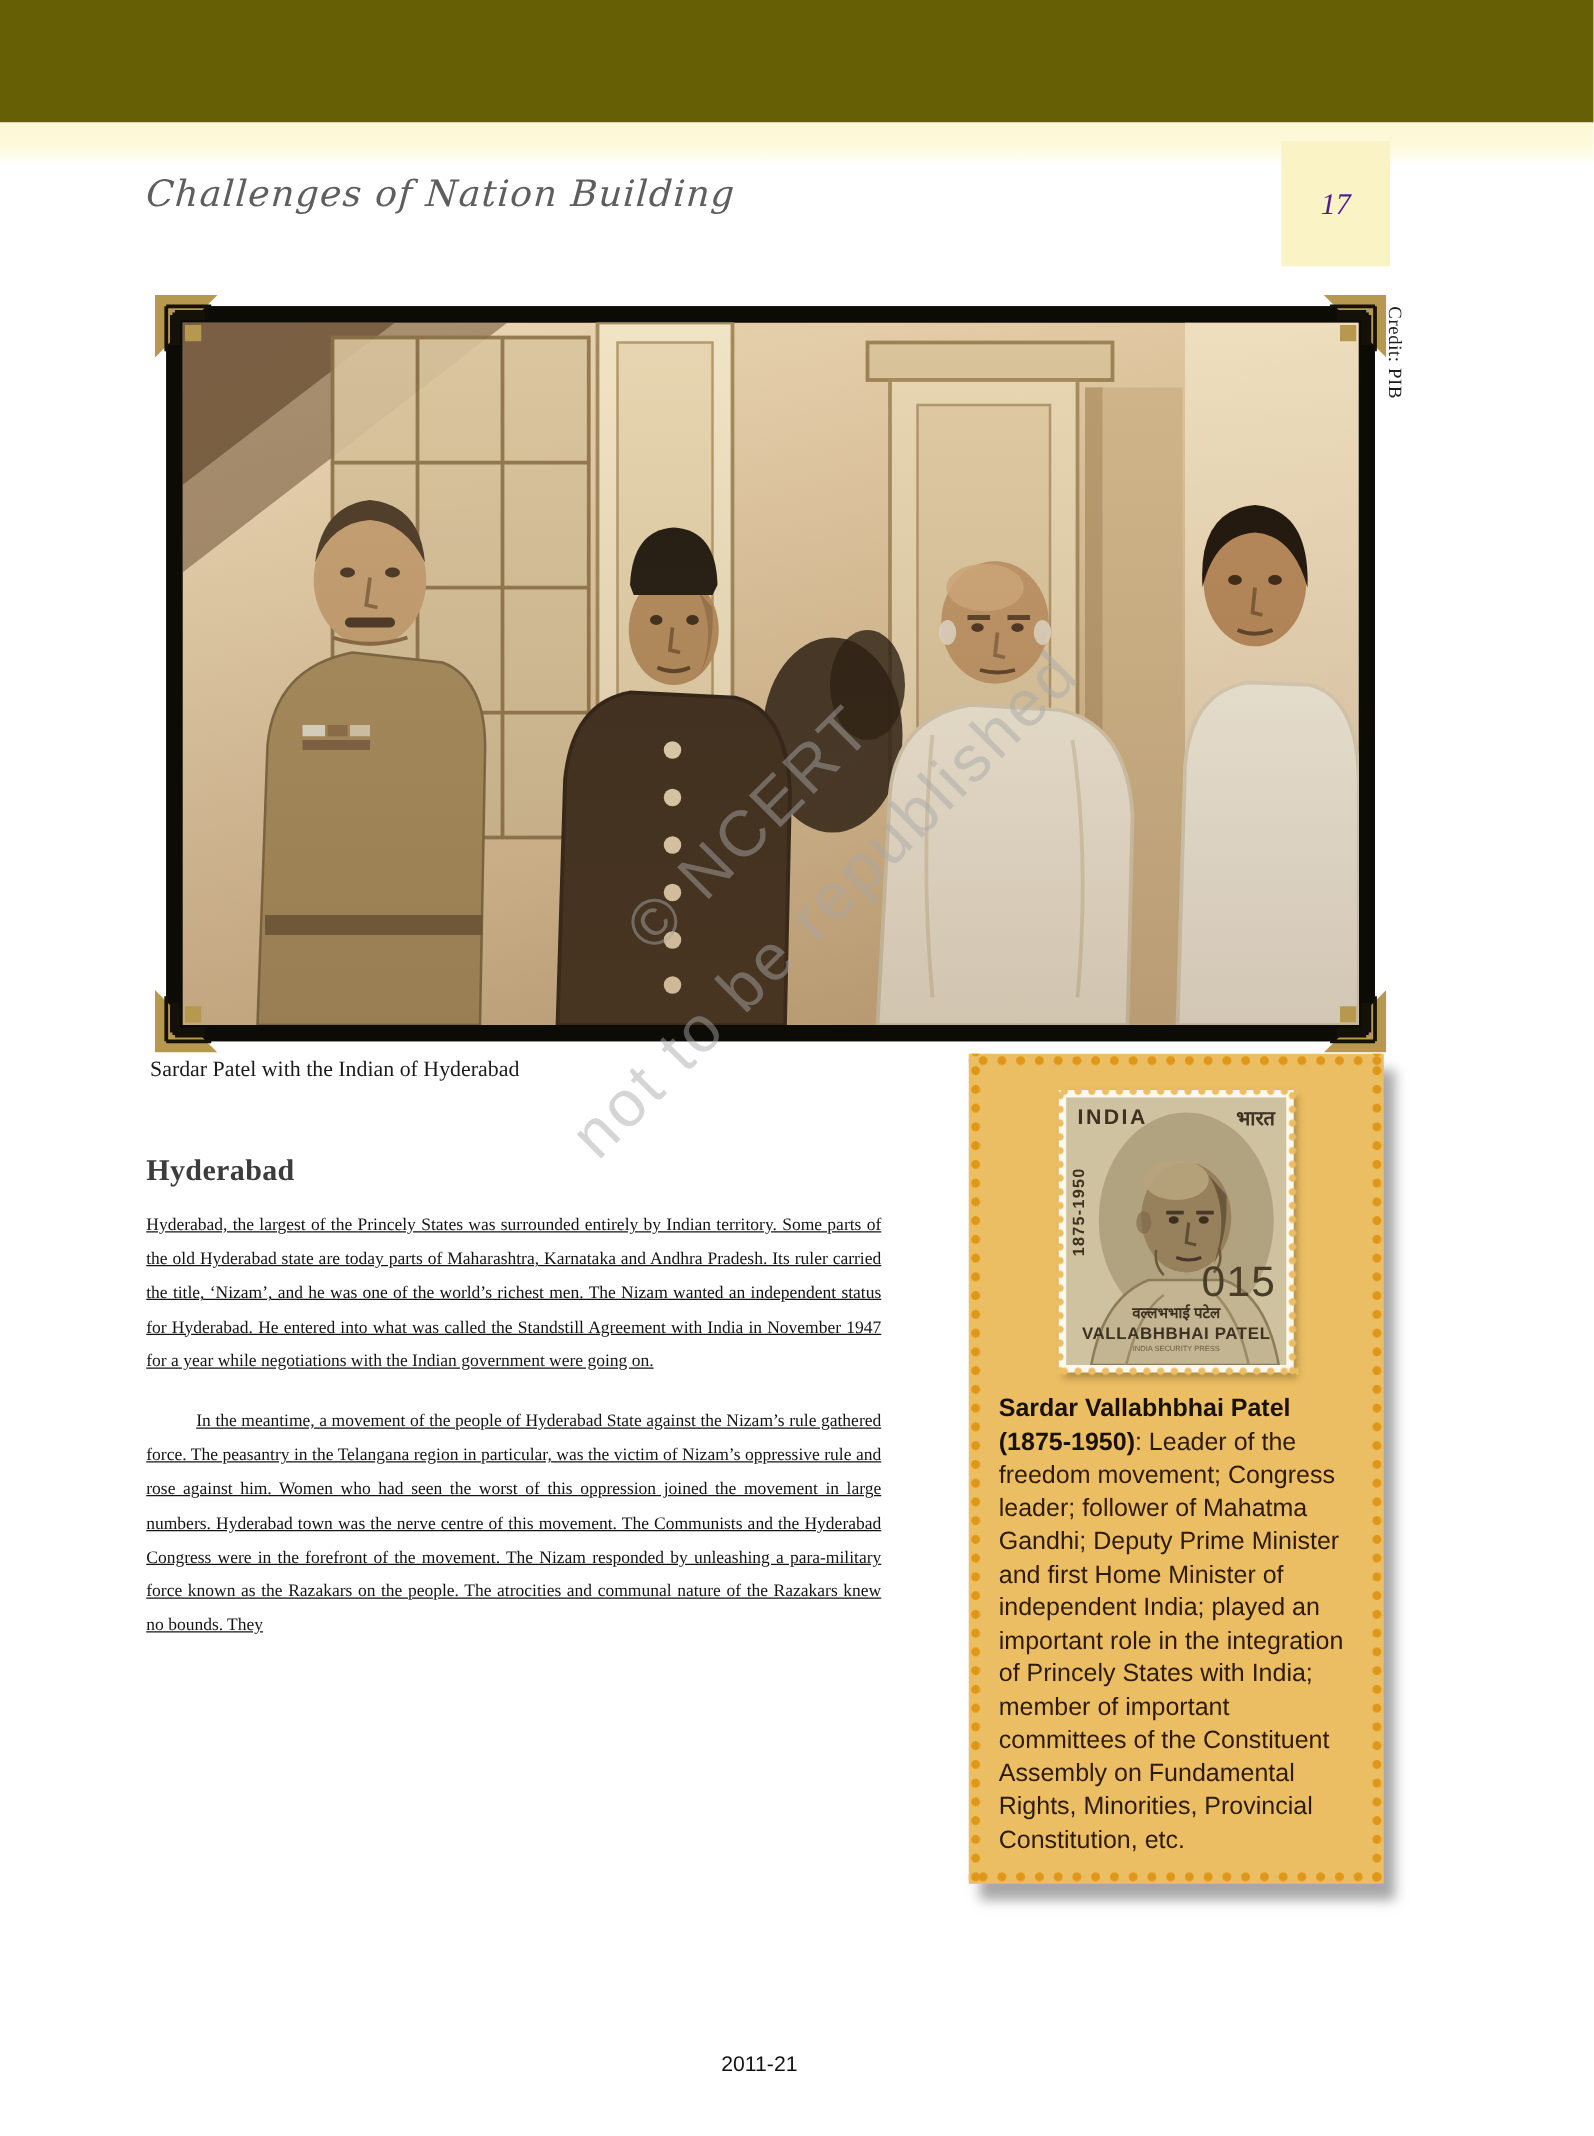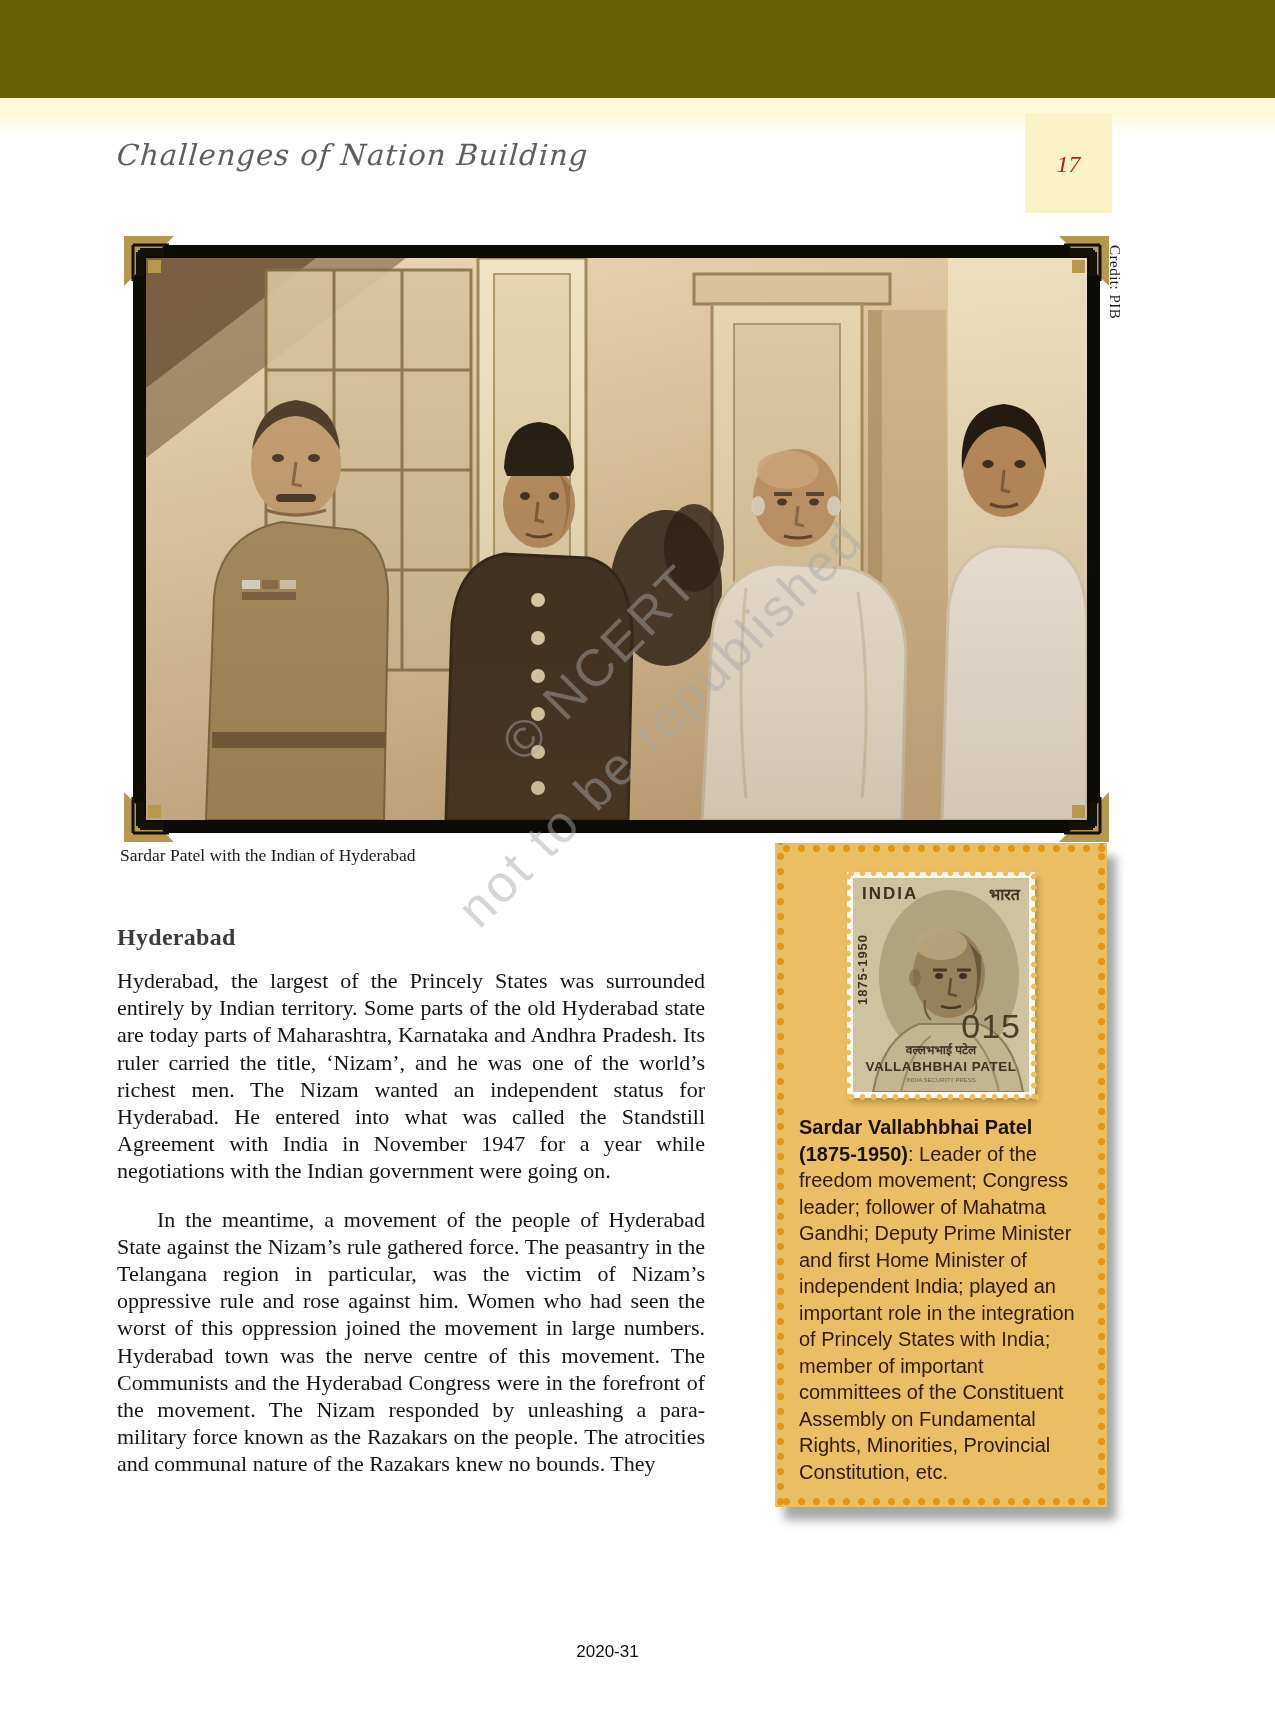--- a/index.html
+++ b/index.html
@@ -6,21 +6,21 @@
   .page{position:relative;width:1275px;height:1709px;background:#ffffff;overflow:hidden;
         font-family:"Liberation Serif",serif;}
 
   
   .top-band{position:absolute;left:0;top:0;width:1275px;height:98px;background:#665f05;}
   .cream-strip{position:absolute;left:0;top:98px;width:1275px;height:36px;
         background:linear-gradient(#fdf9d8 0,#fdf9d8 16px,rgba(253,249,216,0) 100%);}
   .page-number-box{position:absolute;left:1025px;top:113px;width:87px;height:100px;
         background:#faf3c6;text-align:center;}
   .page-number-box span{display:inline-block;margin-top:38px;font-style:italic;
-        font-size:24px;color:#b91c1c;}
+        font-size:24px;color:#4c1d95;}
   .header-title{position:absolute;left:117px;top:138px;font-style:italic;
         font-family:"DejaVu Serif",serif;font-size:29px;color:#5e5e5e;
         letter-spacing:1px;transform:skewX(-4deg);}
 
   
   .photo-wrap{position:absolute;left:133px;top:245px;width:967px;height:588px;}
   .photo-frame{position:absolute;inset:0;background:#0d0b06;border:13px solid #0d0b06;
         box-sizing:border-box;}
   .photo-frame svg{display:block;width:100%;height:100%;}
   .corner{position:absolute;width:58px;height:58px;}
@@ -30,22 +30,22 @@
   .corner.br{right:-9px;bottom:-9px;transform:rotate(180deg);}
   .corner.bl{left:-9px;bottom:-9px;transform:rotate(270deg);}
   .photo-credit{position:absolute;left:1106px;top:245px;writing-mode:vertical-rl;
         font-size:15px;color:#1c1c1c;letter-spacing:.5px;}
   .photo-caption{position:absolute;left:120px;top:845px;font-size:17.5px;color:#1b1b1b;}
 
   
   .article{position:absolute;left:117px;top:924px;width:588px;}
   .article h2{margin:0 0 16px 0;font-size:24px;color:#3c3c3c;
         letter-spacing:.3px;}
-  .article p{margin:0 0 21px 0;font-size:22px;line-height:27.2px;color:#141414;
-        text-align:justify;}
+  .article p{margin:0 0 21px 0;font-size:14px;line-height:27.2px;color:#141414;
+        text-align:justify;text-decoration:underline;}
   .article p.indent{text-indent:40px;}
 
   
   .sidebar{position:absolute;left:775px;top:843px;width:332px;height:664px;
         background:#ecbe63;box-shadow:9px 13px 9px rgba(95,95,95,.55);}
   .sidebar::before{content:"";position:absolute;inset:0;pointer-events:none;
         background-image:
           radial-gradient(circle,#df971a 3.2px,rgba(0,0,0,0) 3.9px),
           radial-gradient(circle,#df971a 3.2px,rgba(0,0,0,0) 3.9px),
           radial-gradient(circle,#df971a 3.2px,rgba(0,0,0,0) 3.9px),
@@ -274,14 +274,14 @@
       </div>
     </div>
     <div class="bio"><b>Sardar Vallabhbhai Patel (1875-1950)</b><span>: Leader of the freedom movement; Congress leader; follower of Mahatma Gandhi;  Deputy Prime Minister and first Home Minister of independent India; played an important role in the integration of Princely States with India; member of important committees of the Constituent Assembly on Fundamental Rights, Minorities, Provincial Constitution, etc.</span></div>
   </div>
 
   <div class="watermark">
     <div class="w1">© NCERT</div>
     <div class="w2">not to be republished</div>
   </div>
 
-  <div class="footer">2020-31</div>
+  <div class="footer">2011-21</div>
 </div>
 
 </body></html>

